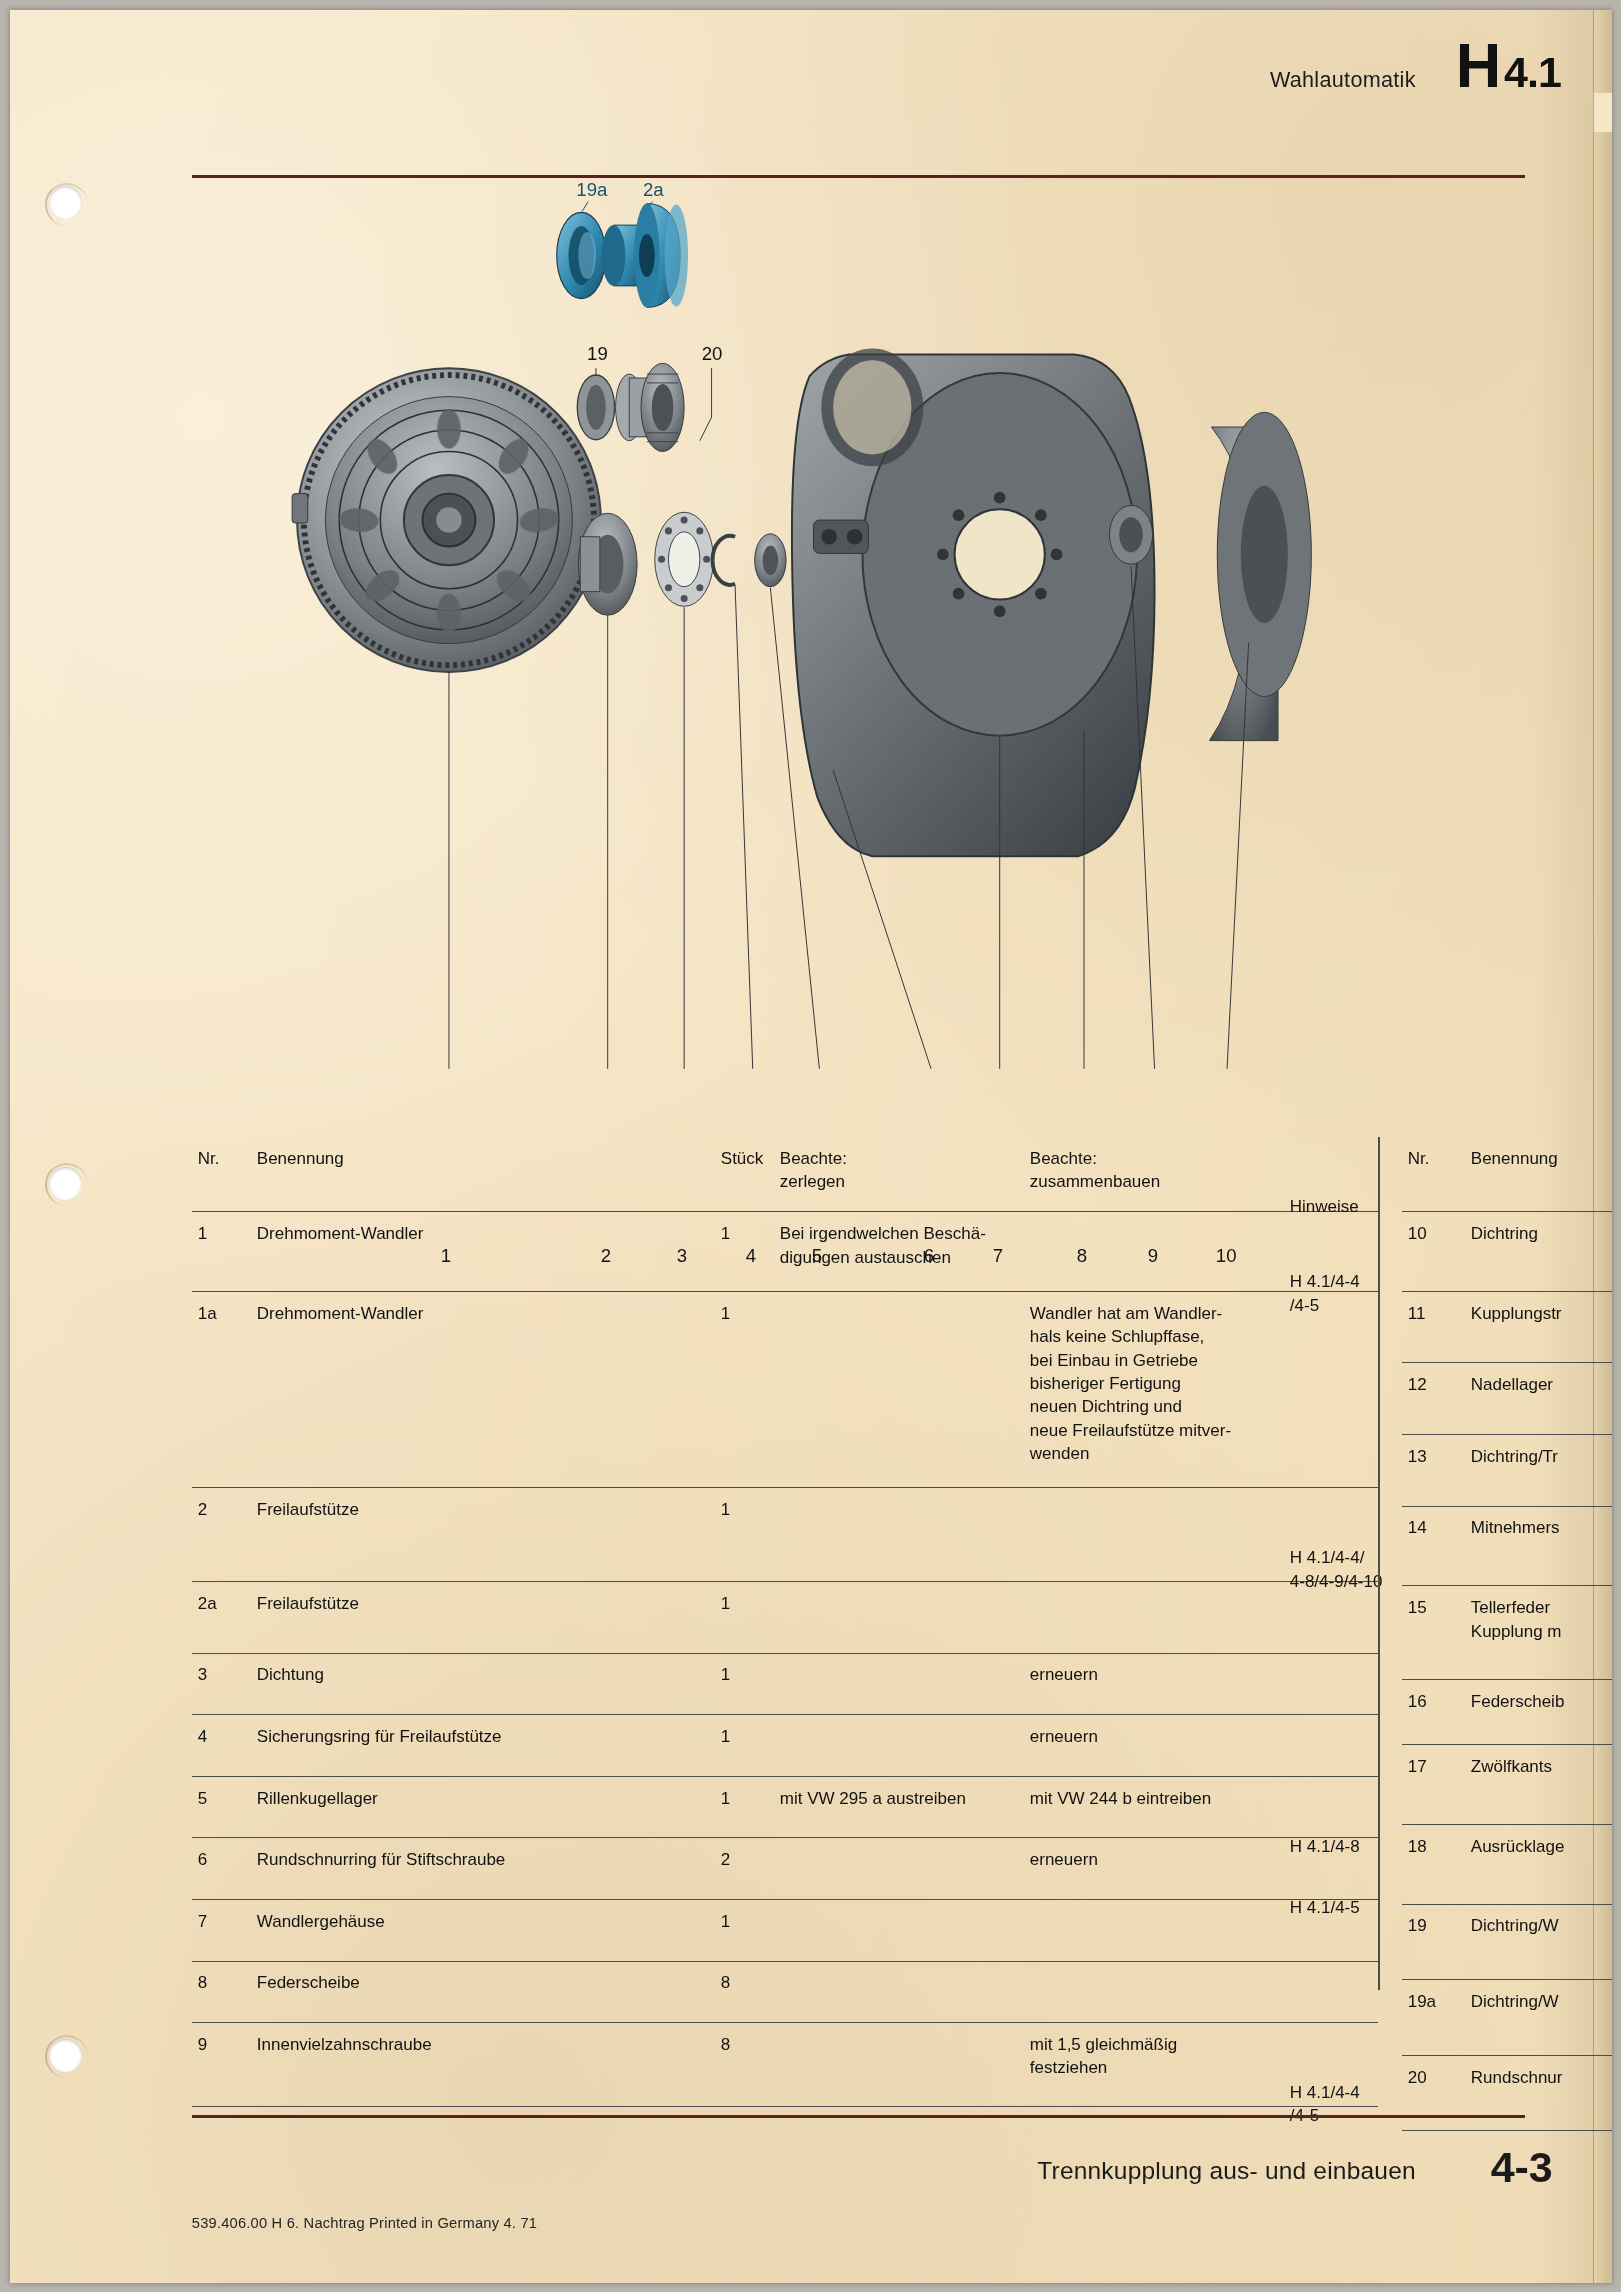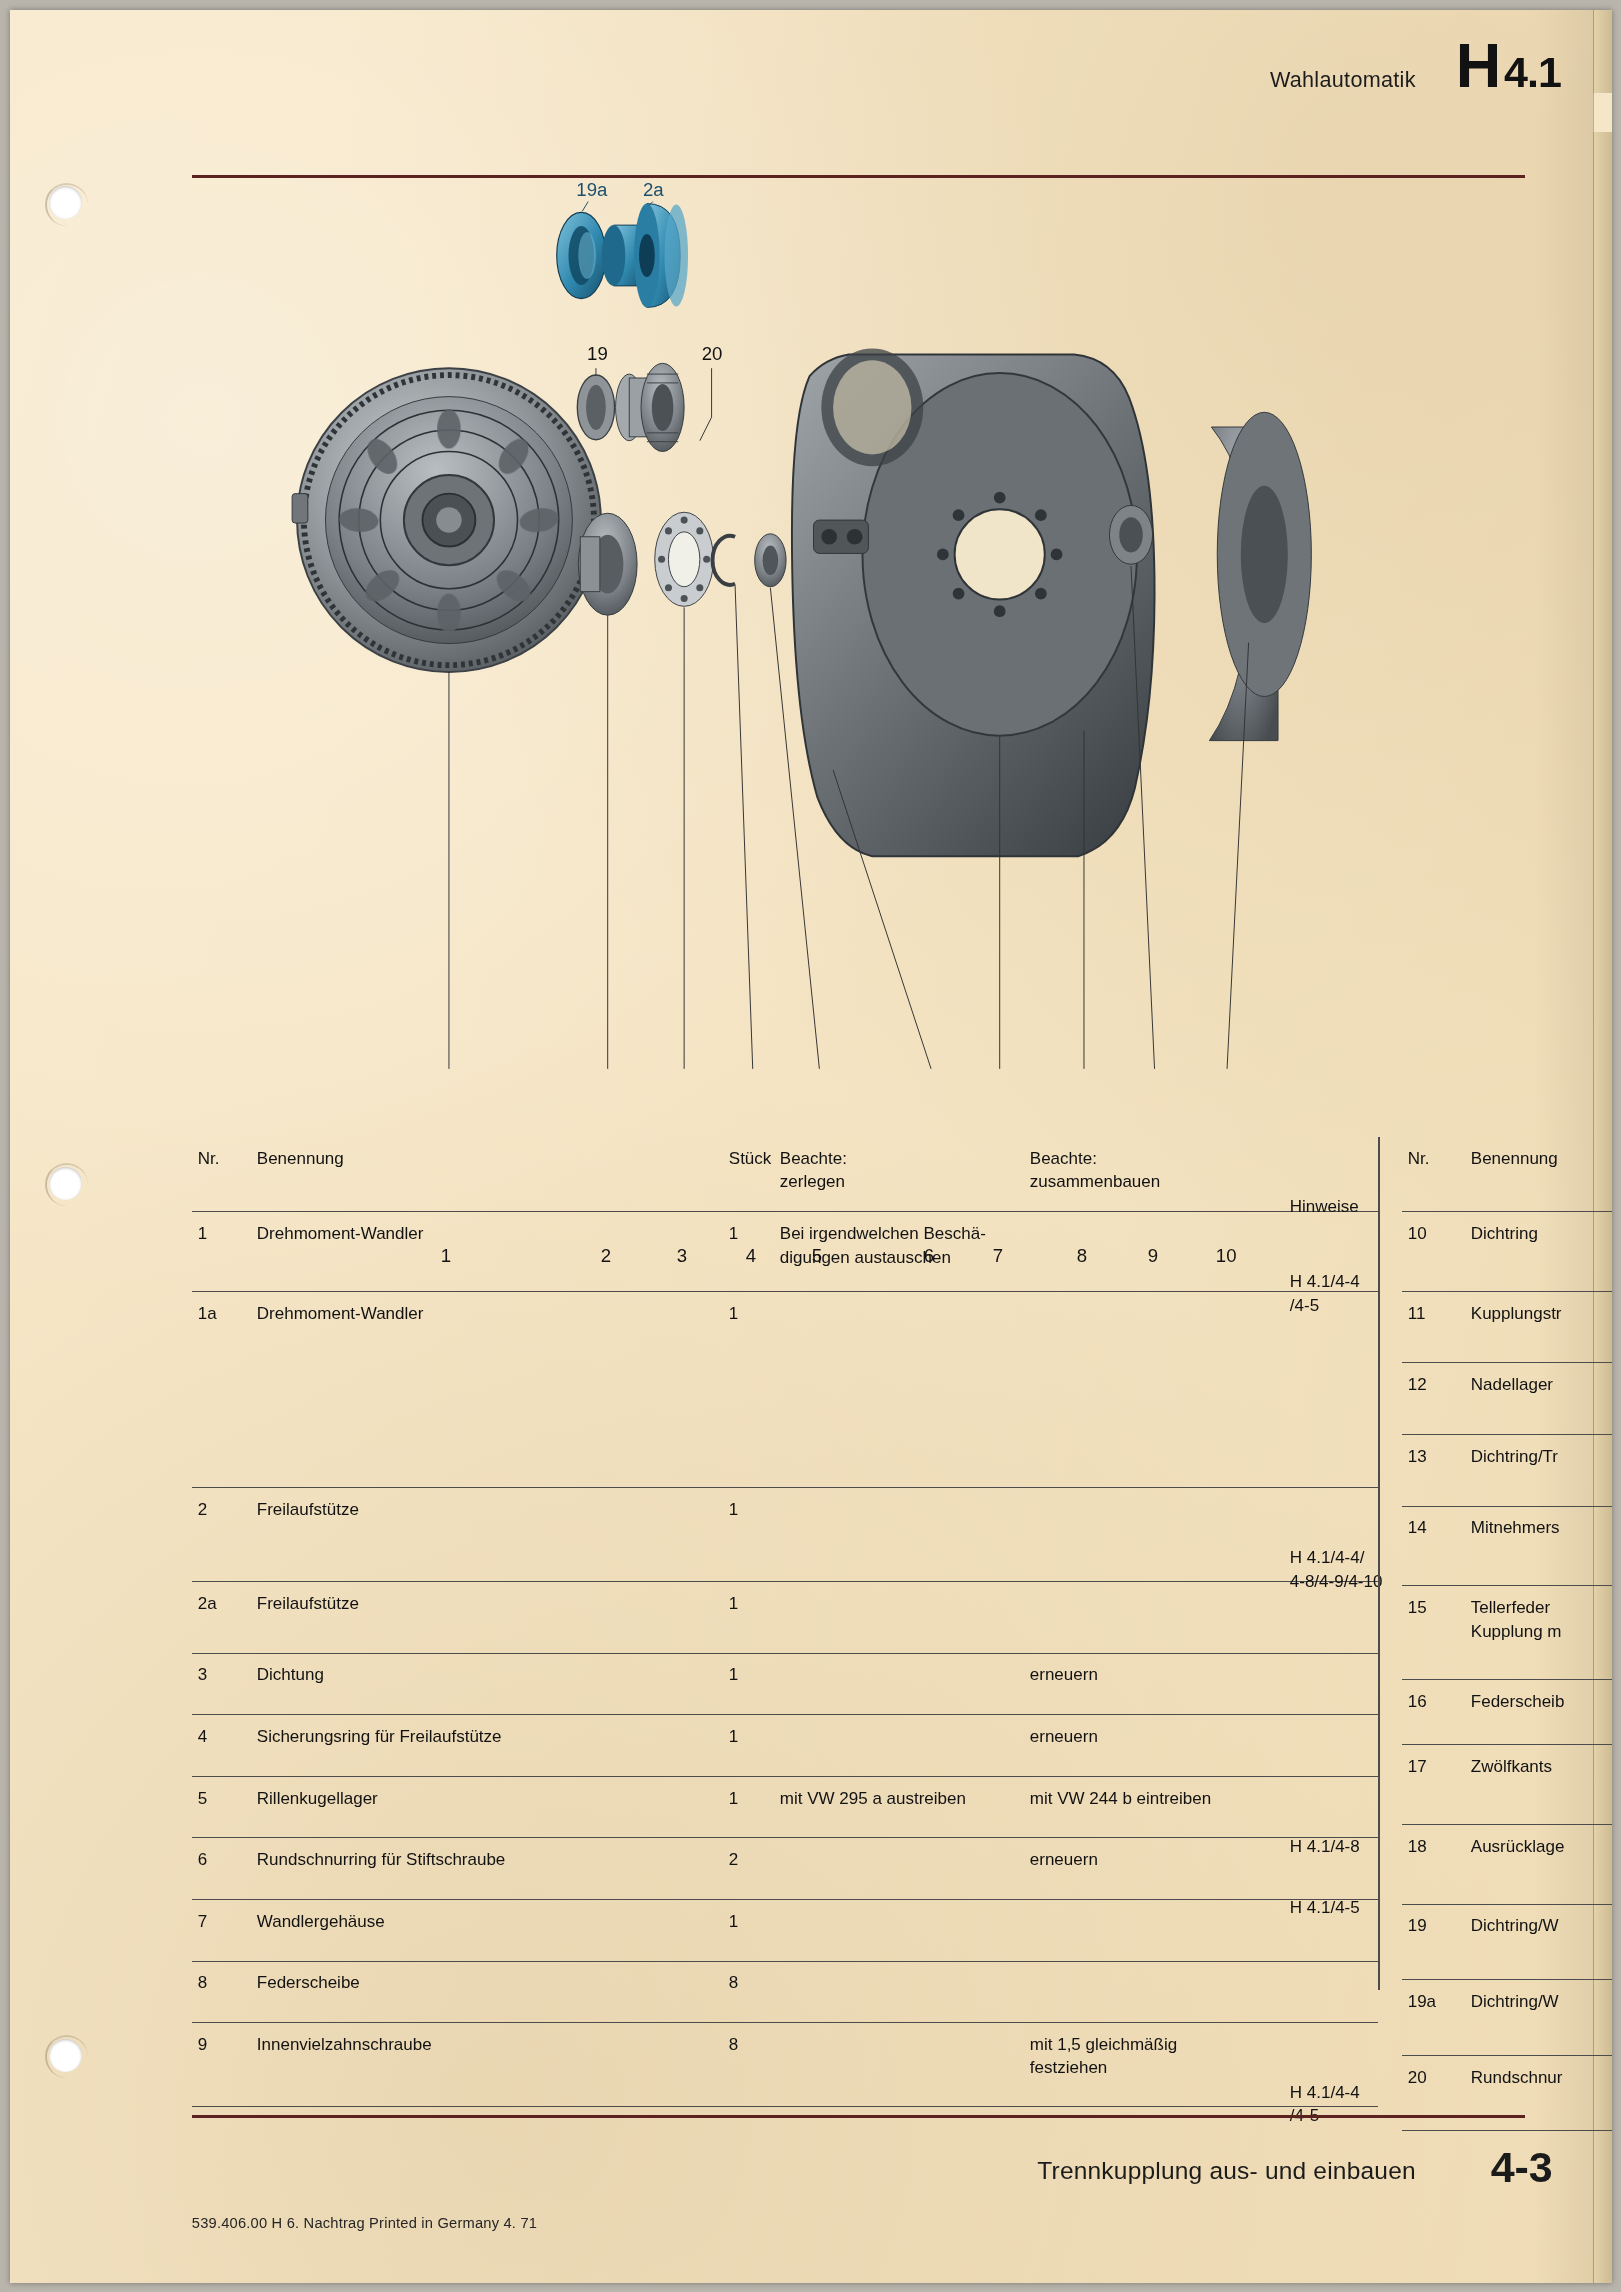--- a/index.html
+++ b/index.html
@@ -98,21 +98,21 @@
   .trow{
     position:relative;
     border-bottom:1.5px solid #4c4c4c;
     padding:9.8px 0 9.8px 0;
     min-height:27.4px;
   }
   .trow.head{border-bottom:1.5px solid #4c4c4c;padding-bottom:13.7px;}
   .c{position:absolute;top:9.8px;line-height:1.38;}
   .c.nr{left:5.9px;width:51px;}
   .c.ben{left:65px;width:323px;}
-  .c.stk{left:529px;width:49px;margin-left:8px;}
+  .c.stk{left:529px;width:49px;}
   .c.zer{left:588px;width:245px;}
   .c.zus{left:838px;width:255px;}
   .c.hin{left:1098px;width:147px;margin-top:48px;}
   .hdr{font-size:17px;}
   .rnr{left:5.9px;width:59px;}
   .rben{left:69px;width:196px;}
   
   #tbl-right .trow{border-bottom:1.5px solid #4c4c4c;}
   
   #tbl-sep{
@@ -345,20 +345,21 @@
       <div class="c zer pre">Bei irgendwelchen Beschä-<br>digungen austauschen</div>
       <div class="c zus pre"></div>
       <div class="c hin pre">H 4.1/4-4<br>/4-5</div>
     </div>
 
     <div class="trow" style="height:176px">
       <div class="c nr">1a</div>
       <div class="c ben">Drehmoment-Wandler</div>
       <div class="c stk">1</div>
       <div class="c zer pre"></div>
+      <div class="c zus pre">Wandler hat am Wandler-<br>hals keine Schlupffase,<br>bei Einbau in Getriebe<br>bisheriger Fertigung<br>neuen Dichtring und<br>neue Freilaufstütze mitver-<br>wenden</div>
       <div class="c hin pre"></div>
     </div>
 
     <div class="trow" style="height:73px">
       <div class="c nr">2</div>
       <div class="c ben">Freilaufstütze</div>
       <div class="c stk">1</div>
       <div class="c zer pre"></div>
       <div class="c zus pre"></div>
       <div class="c hin pre">H 4.1/4-4/<br>4-8/4-9/4-10</div>

